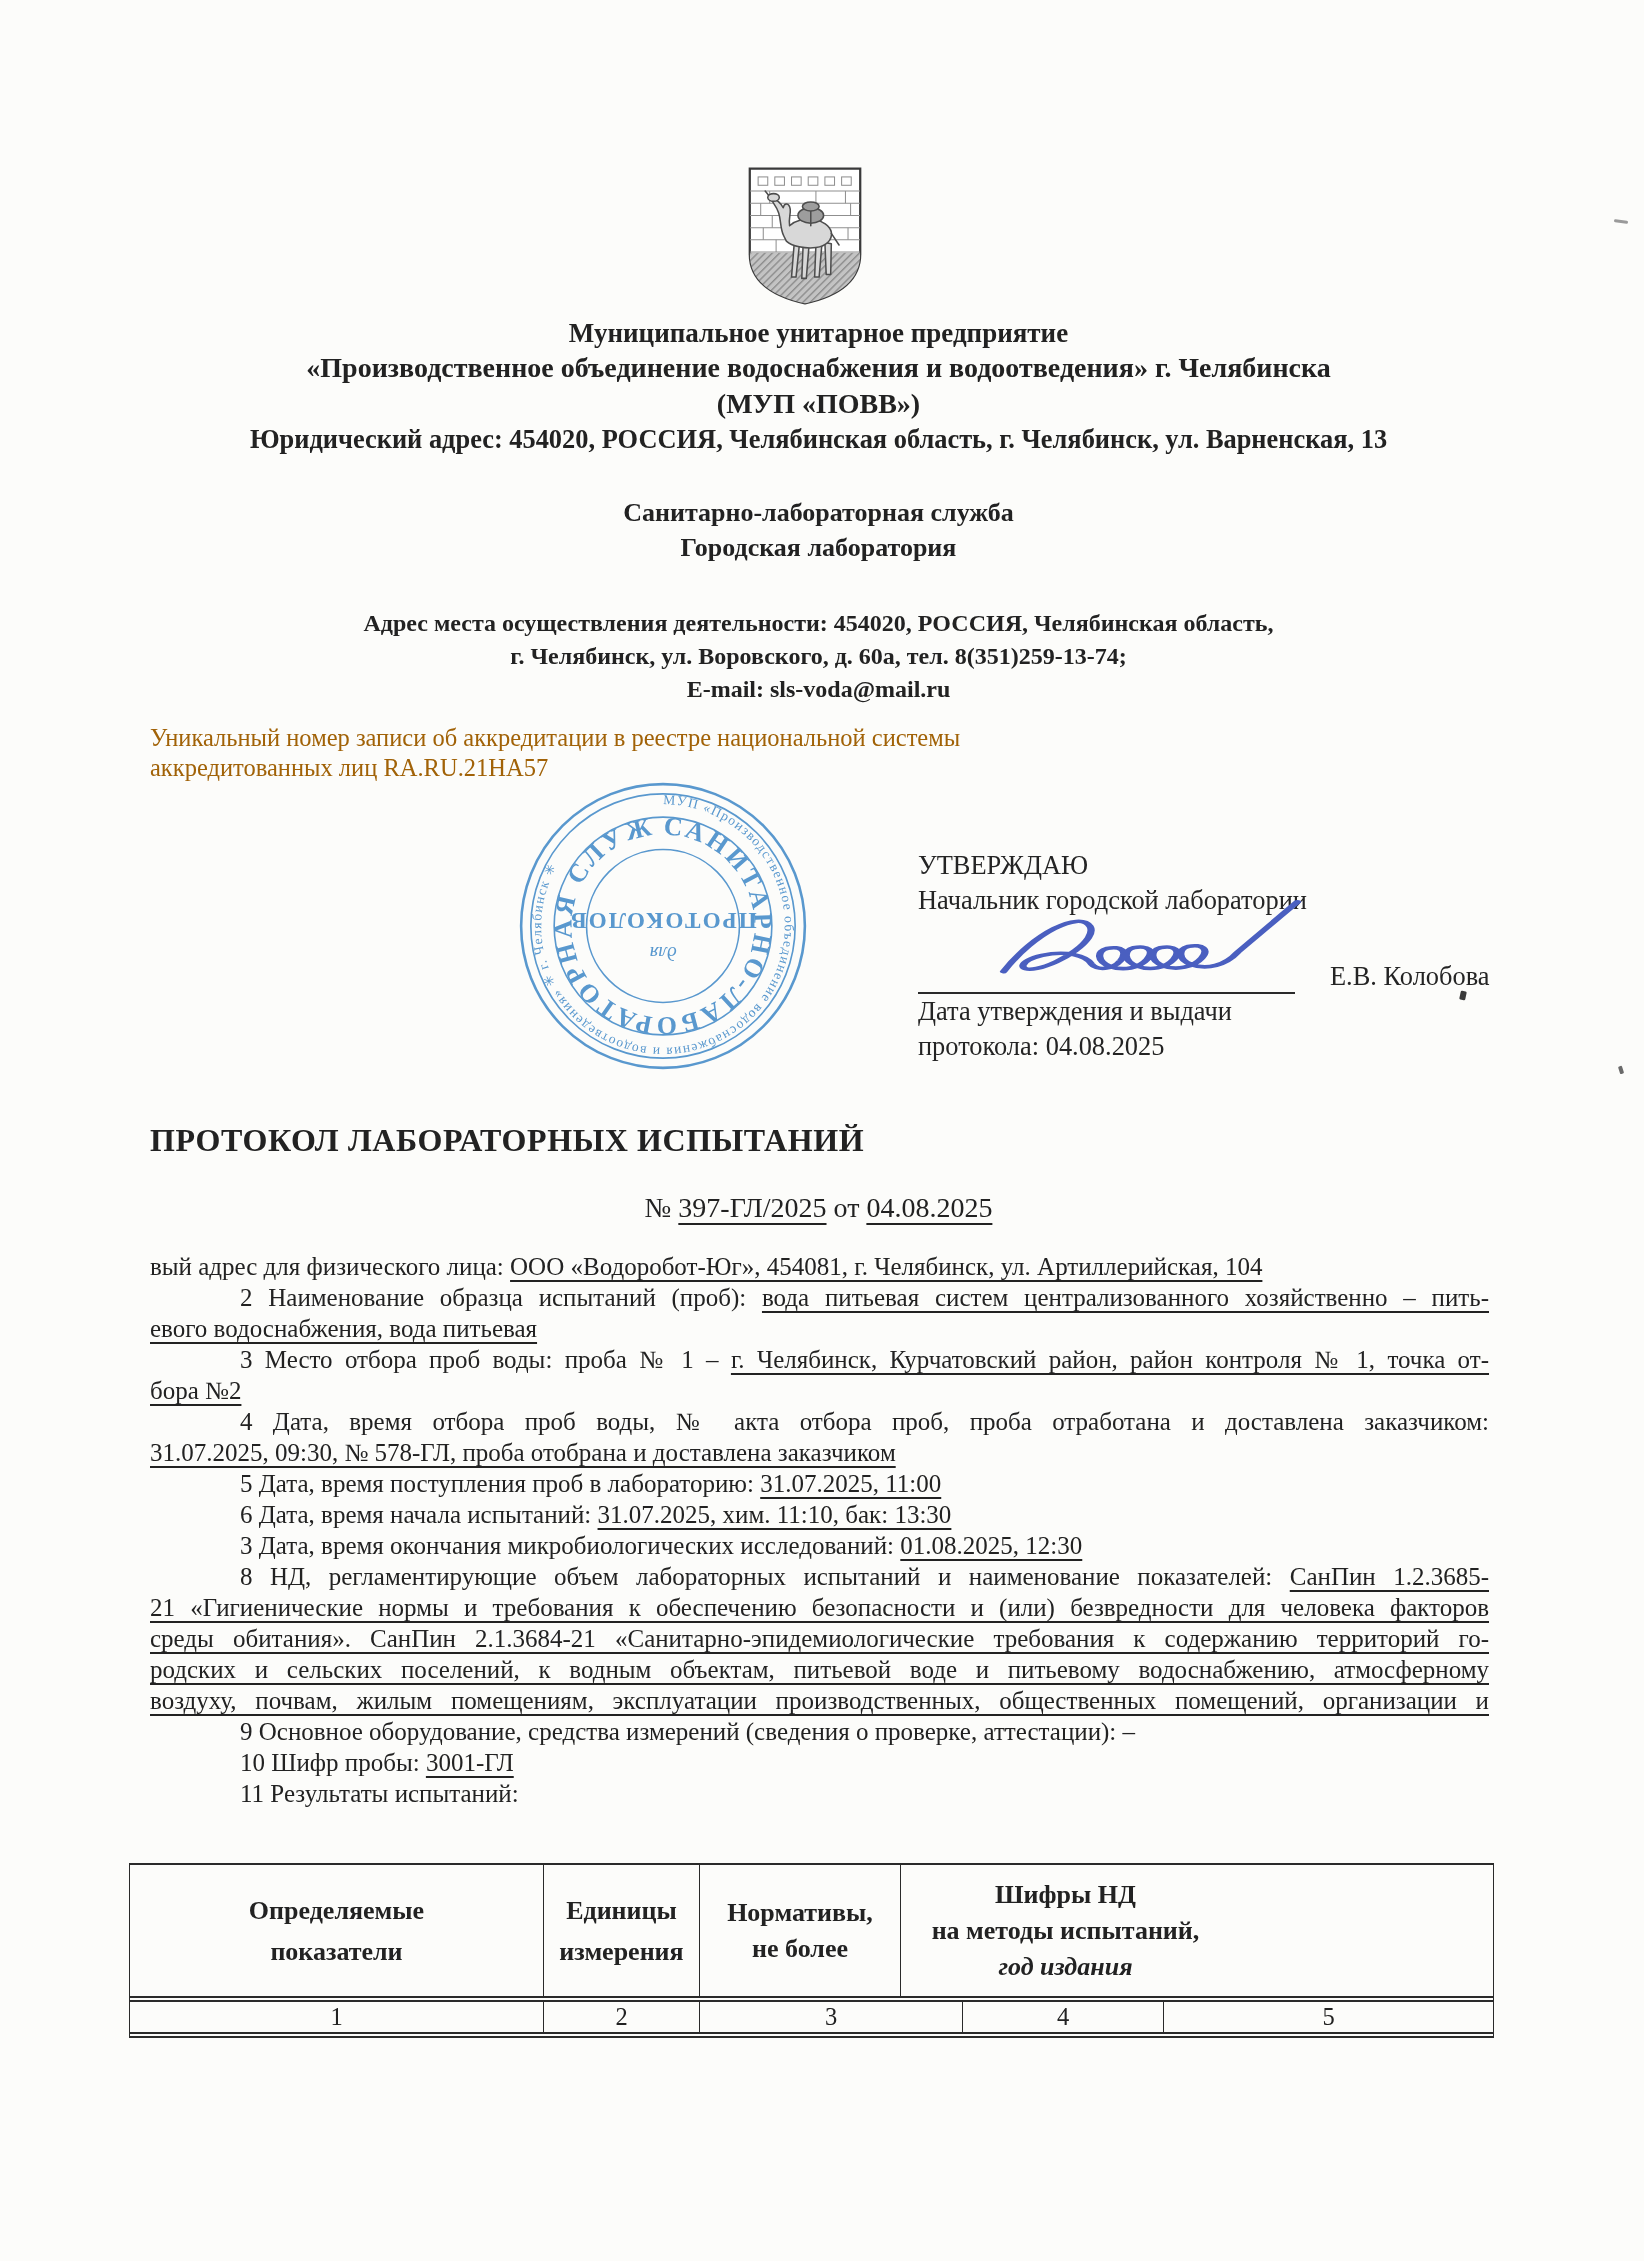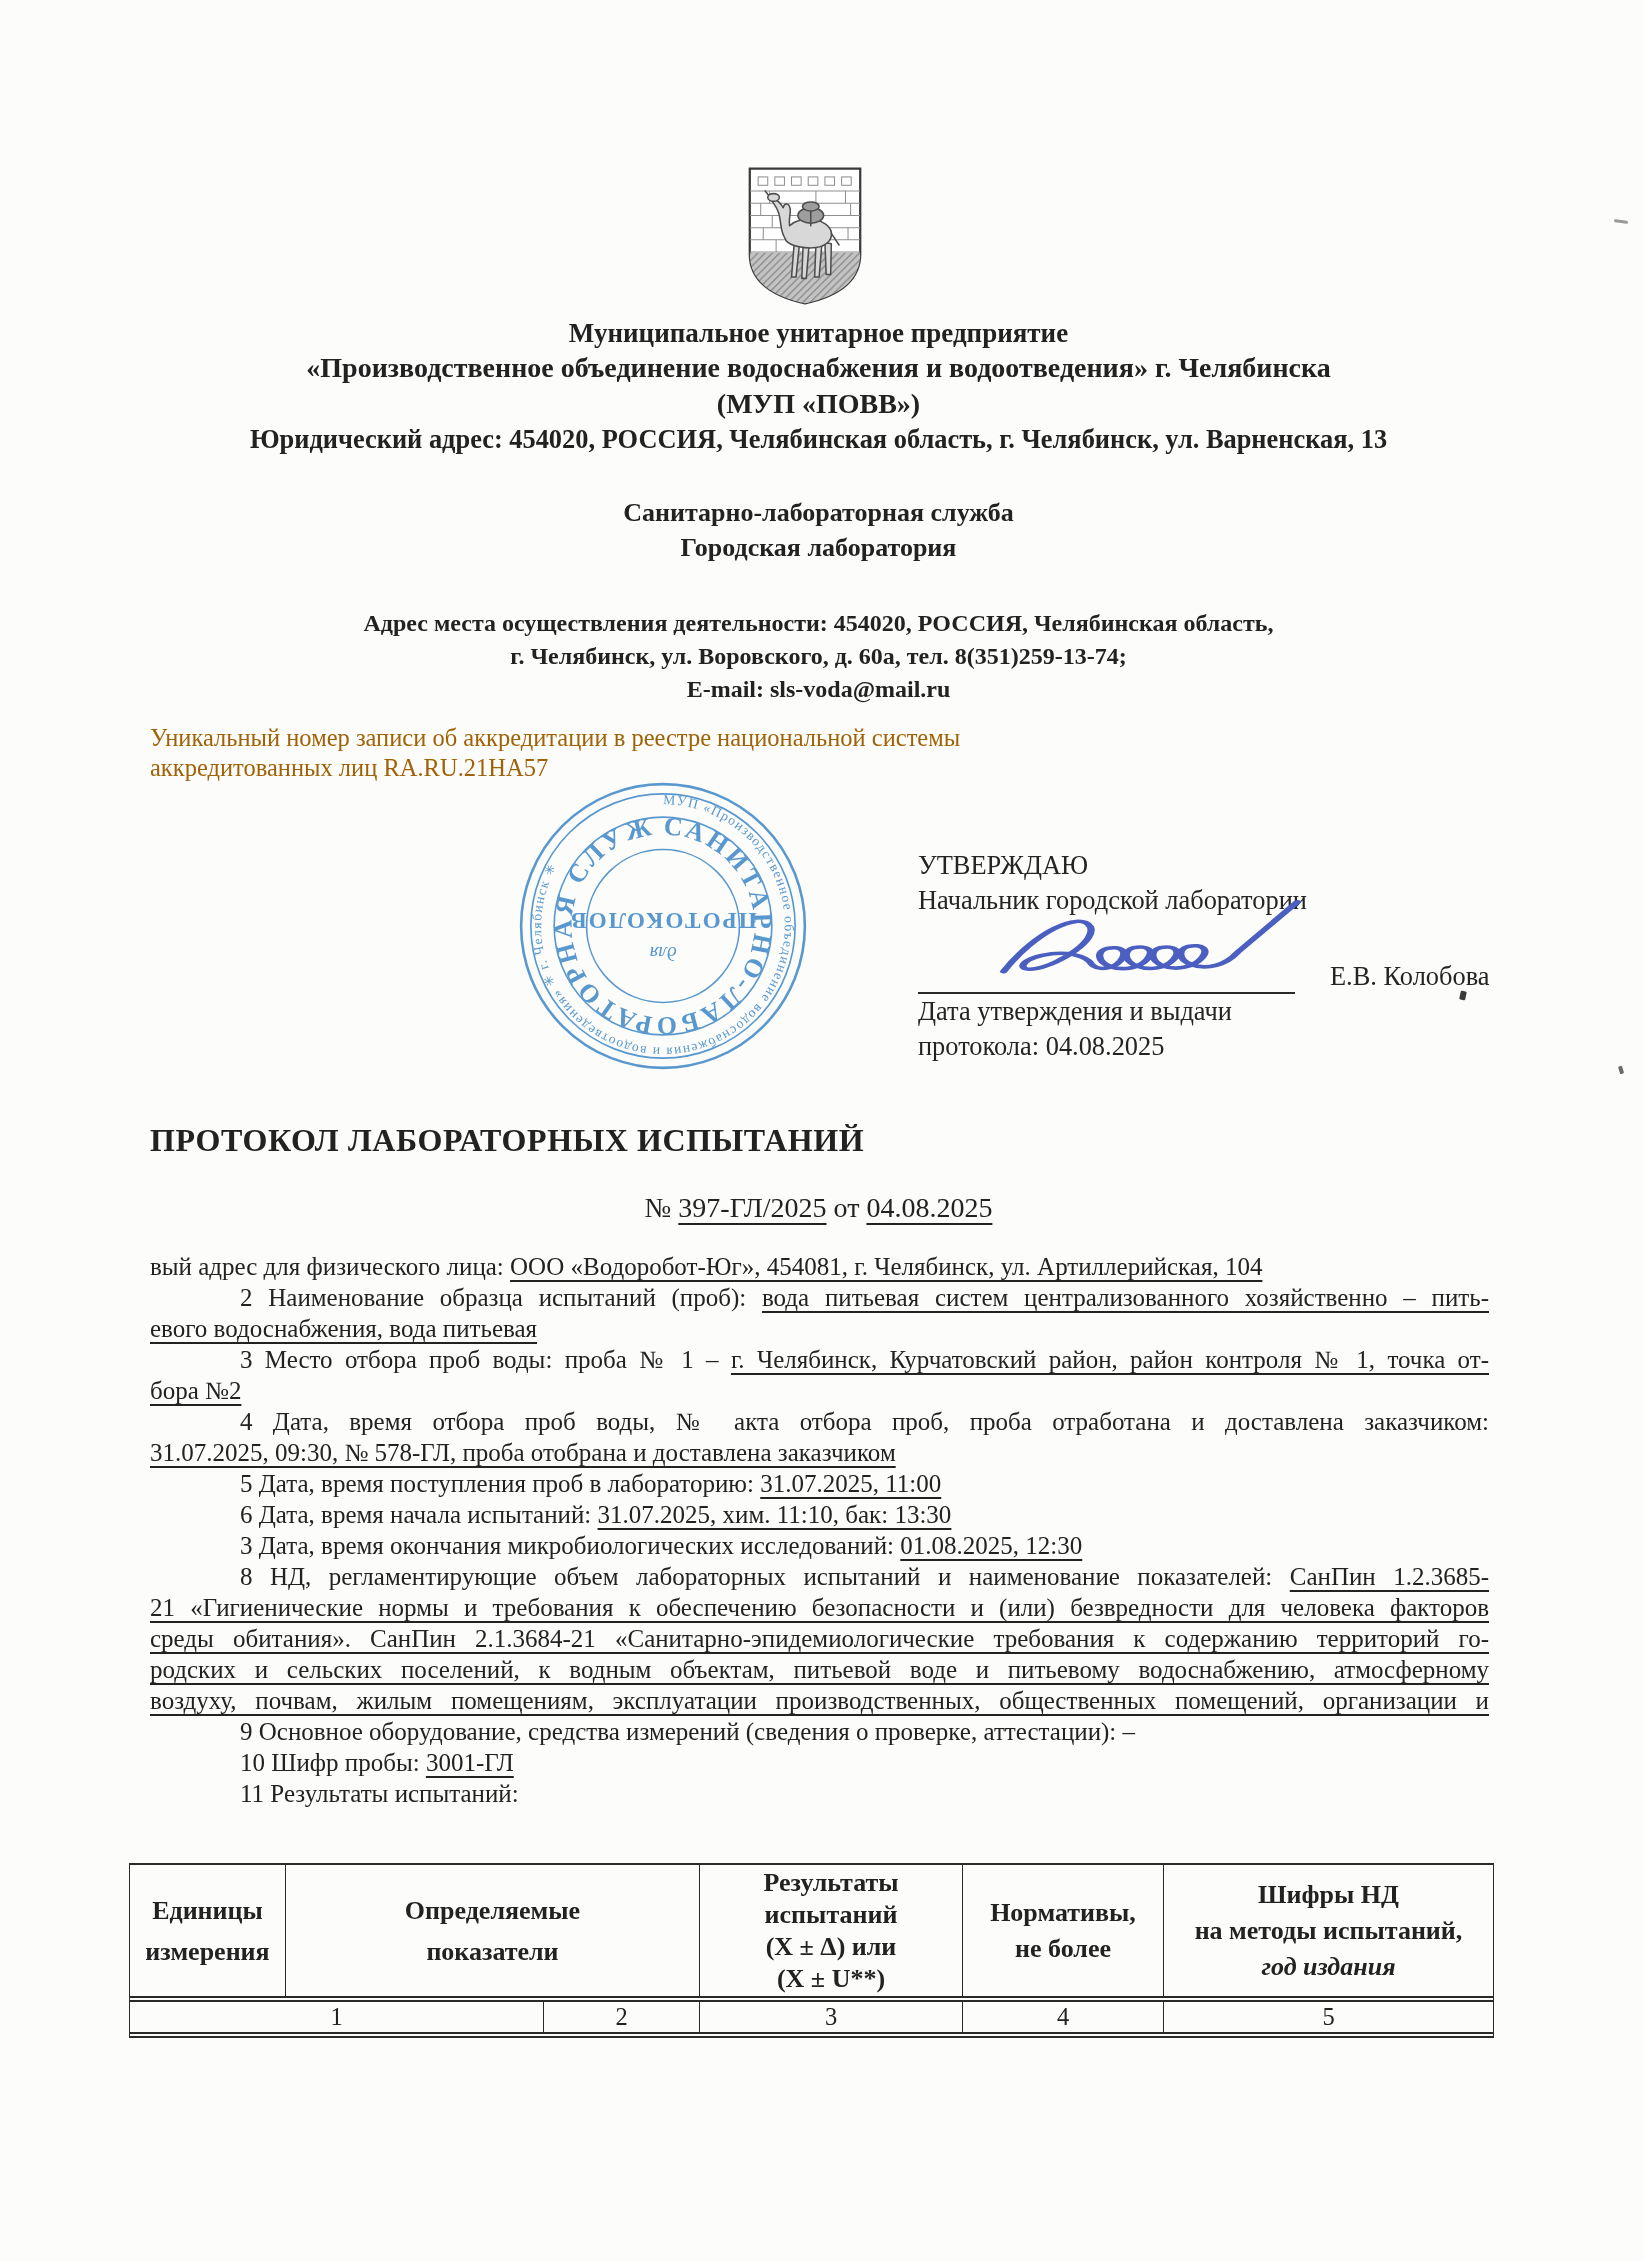--- a/index.html
+++ b/index.html
@@ -206,33 +206,27 @@
     <div class="bline just"><span class="u">среды обитания». СанПин 2.1.3684-21 «Санитарно-эпидемиологические требования к содержанию территорий го-</span></div>
     <div class="bline just"><span class="u">родских и сельских поселений, к водным объектам, питьевой воде и питьевому водоснабжению, атмосферному</span></div>
     <div class="bline just"><span class="u">воздуху, почвам, жилым помещениям, эксплуатации производственных, общественных помещений, организации и</span></div>
     <div class="bline ind"><span>9 Основное оборудование, средства измерений (сведения о проверке, аттестации): –</span></div>
     <div class="bline ind"><span>10 Шифр пробы: </span><span class="u">3001-ГЛ</span></div>
     <div class="bline ind"><span>11 Результаты испытаний:</span></div>
   </div>
 
 <div id="rtable" class="abs">
   <div id="thead-row" class="trow">
+      <div class="tcell w0">
+        <div class="hline">Определяемые</div>
+        <div class="hline">показатели</div>
+      </div>
       <div class="tcell w1">
         <div class="hline">Единицы</div>
         <div class="hline">измерения</div>
-      </div>
-      <div class="tcell w0">
-        <div class="hline">Определяемые</div>
-        <div class="hline">показатели</div>
-      </div>
-      <div class="tcell w2">
-        <div class="hline">Результаты</div>
-        <div class="hline">испытаний</div>
-        <div class="hline">(Х ± Δ) или</div>
-        <div class="hline">(Х ± U**)</div>
       </div>
       <div class="tcell w3">
         <div class="hline">Нормативы,</div>
         <div class="hline">не более</div>
       </div>
       <div class="tcell w4">
         <div class="hline">Шифры НД</div>
         <div class="hline">на методы испытаний,</div>
         <div class="hline it">год издания</div>
       </div>

